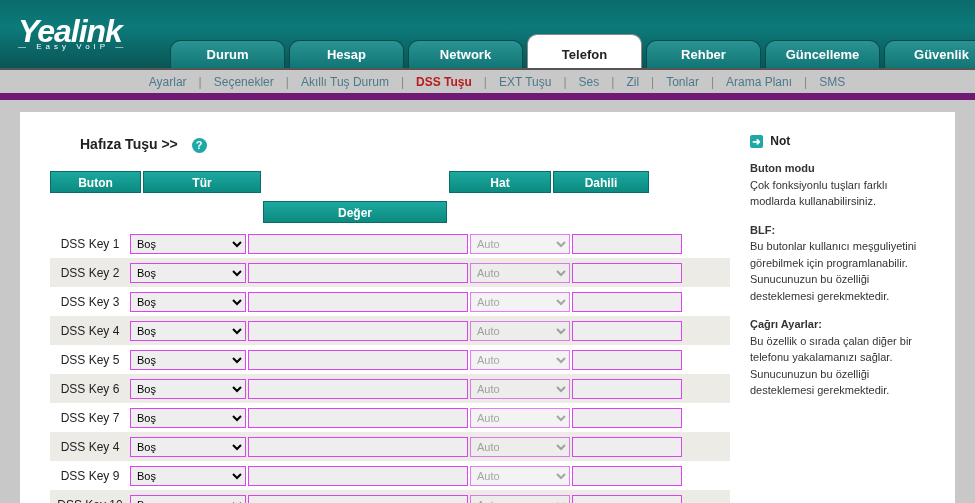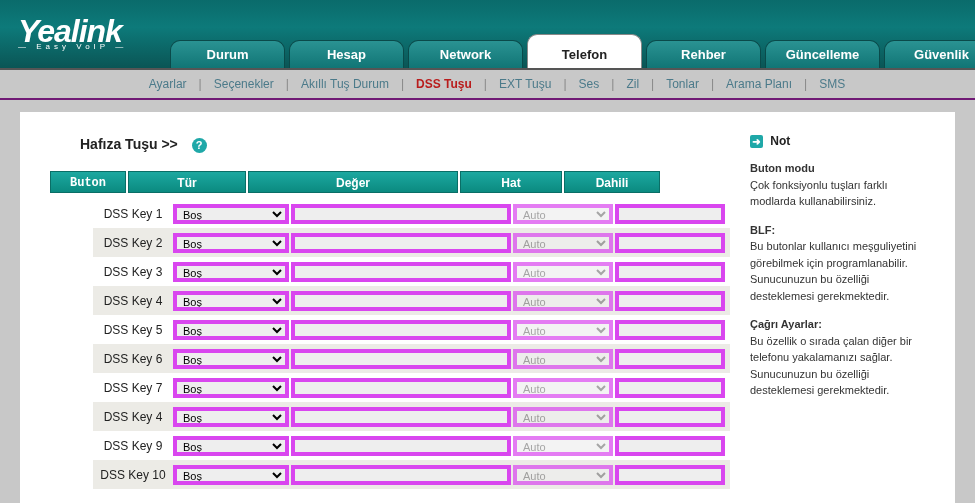--- a/index.html
+++ b/index.html
@@ -69,21 +69,21 @@
   }
   .subnav {
     height: 30px;
     background: #c8c8c8;
     display: flex;
     align-items: center;
     justify-content: center;
     gap: 8px;
     font-size: 12px;
     color: #4b7a8a;
-    border-bottom: 2px solid #701a75;
+    border-bottom: 7px solid #701a75;
     padding-left: 19px;
   }
   .subnav a {
     color: #4b7a8a;
     text-decoration: none;
     padding: 0 4px;
     cursor: pointer;
   }
   .subnav a.active { color: #b91c1c; font-weight: bold; }
   .subnav .sep { color: #888; }
@@ -121,41 +121,40 @@
     background: linear-gradient(to bottom,#1ca8a0,#0b8a80);
     color: #fff;
     font-size: 12px;
     font-weight: bold;
     text-align: center;
     height: 22px;
     line-height: 22px;
     border: 1px solid #0a6e66;
     margin-right: 2px;
   }
-  .col-b { width: 76px; font-family: Liberation Mono, monospace; }
+  .col-b { width: 91px; }
   .col-t { width: 118px; }
-  .col-d { width: 210px; }
+  .col-d { width: 184px; margin-top: 30px; }
   .col-h { width: 102px; }
   .col-x { width: 96px; }
   .row {
     display: flex;
     height: 29px;
     align-items: center;
-    margin-left: 43px;
   }
   .row:nth-child(even){ background:#ecebe6; }
   .row .rlabel {
     width: 80px;
     text-align: center;
     font-size: 12px;
     color: #222;
   }
   .row select, .row input[type=text] {
     font-size: 11px;
-    border: 4px solid #d946ef;
+    border: 1px solid #d946ef;
     background: #eee;
     height: 20px;
     padding: 0 2px;
   }
   .row .ctype  { width: 116px; margin-right: 2px; }
   .row .cval   { width: 220px; margin-right: 2px; }
   .row .chost  { width: 100px; margin-right: 2px; }
   .row .cdah   { width: 110px; }
   .rightcol .note-hdr {
     font-size: 12px;

